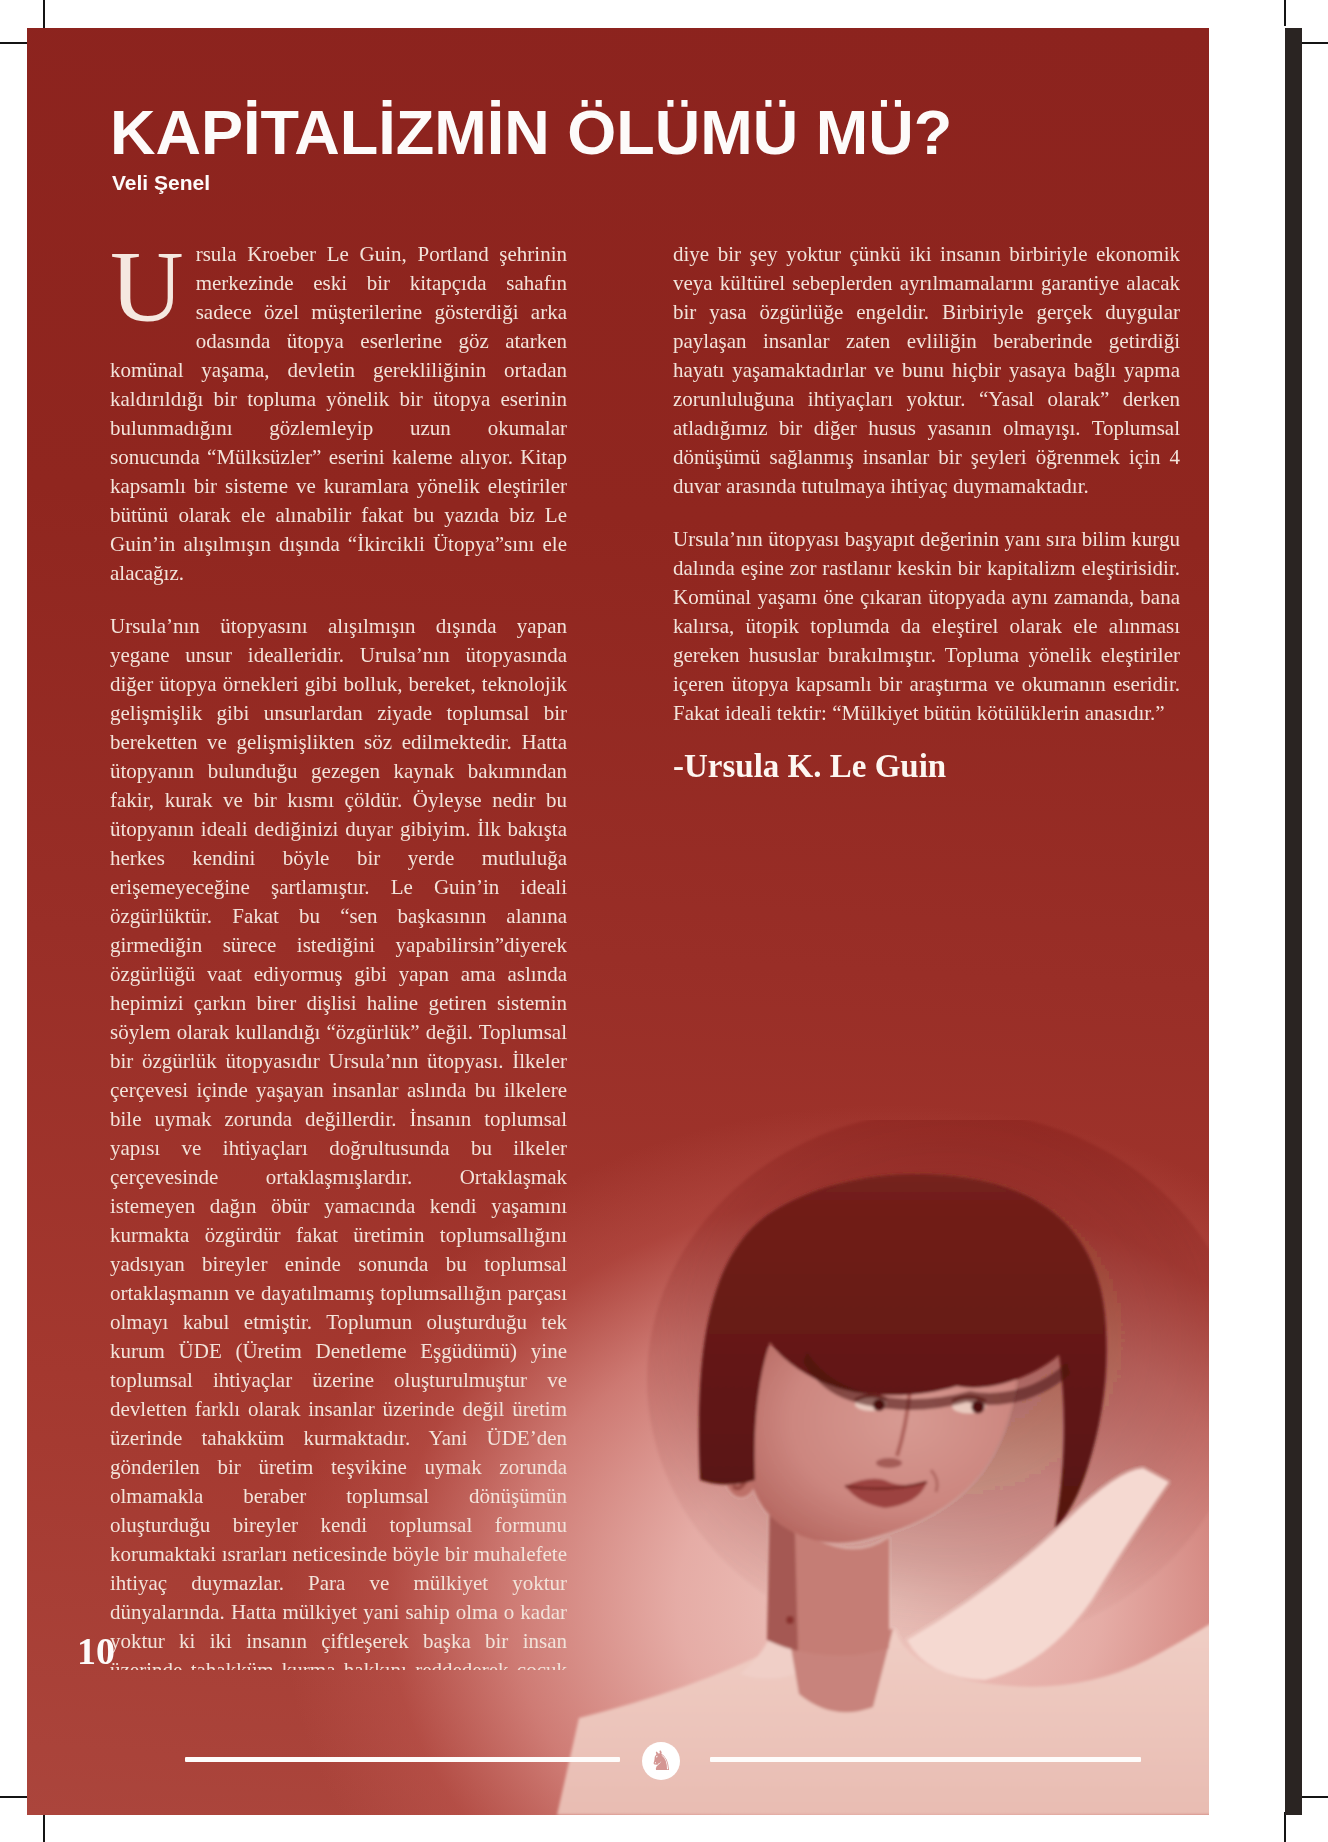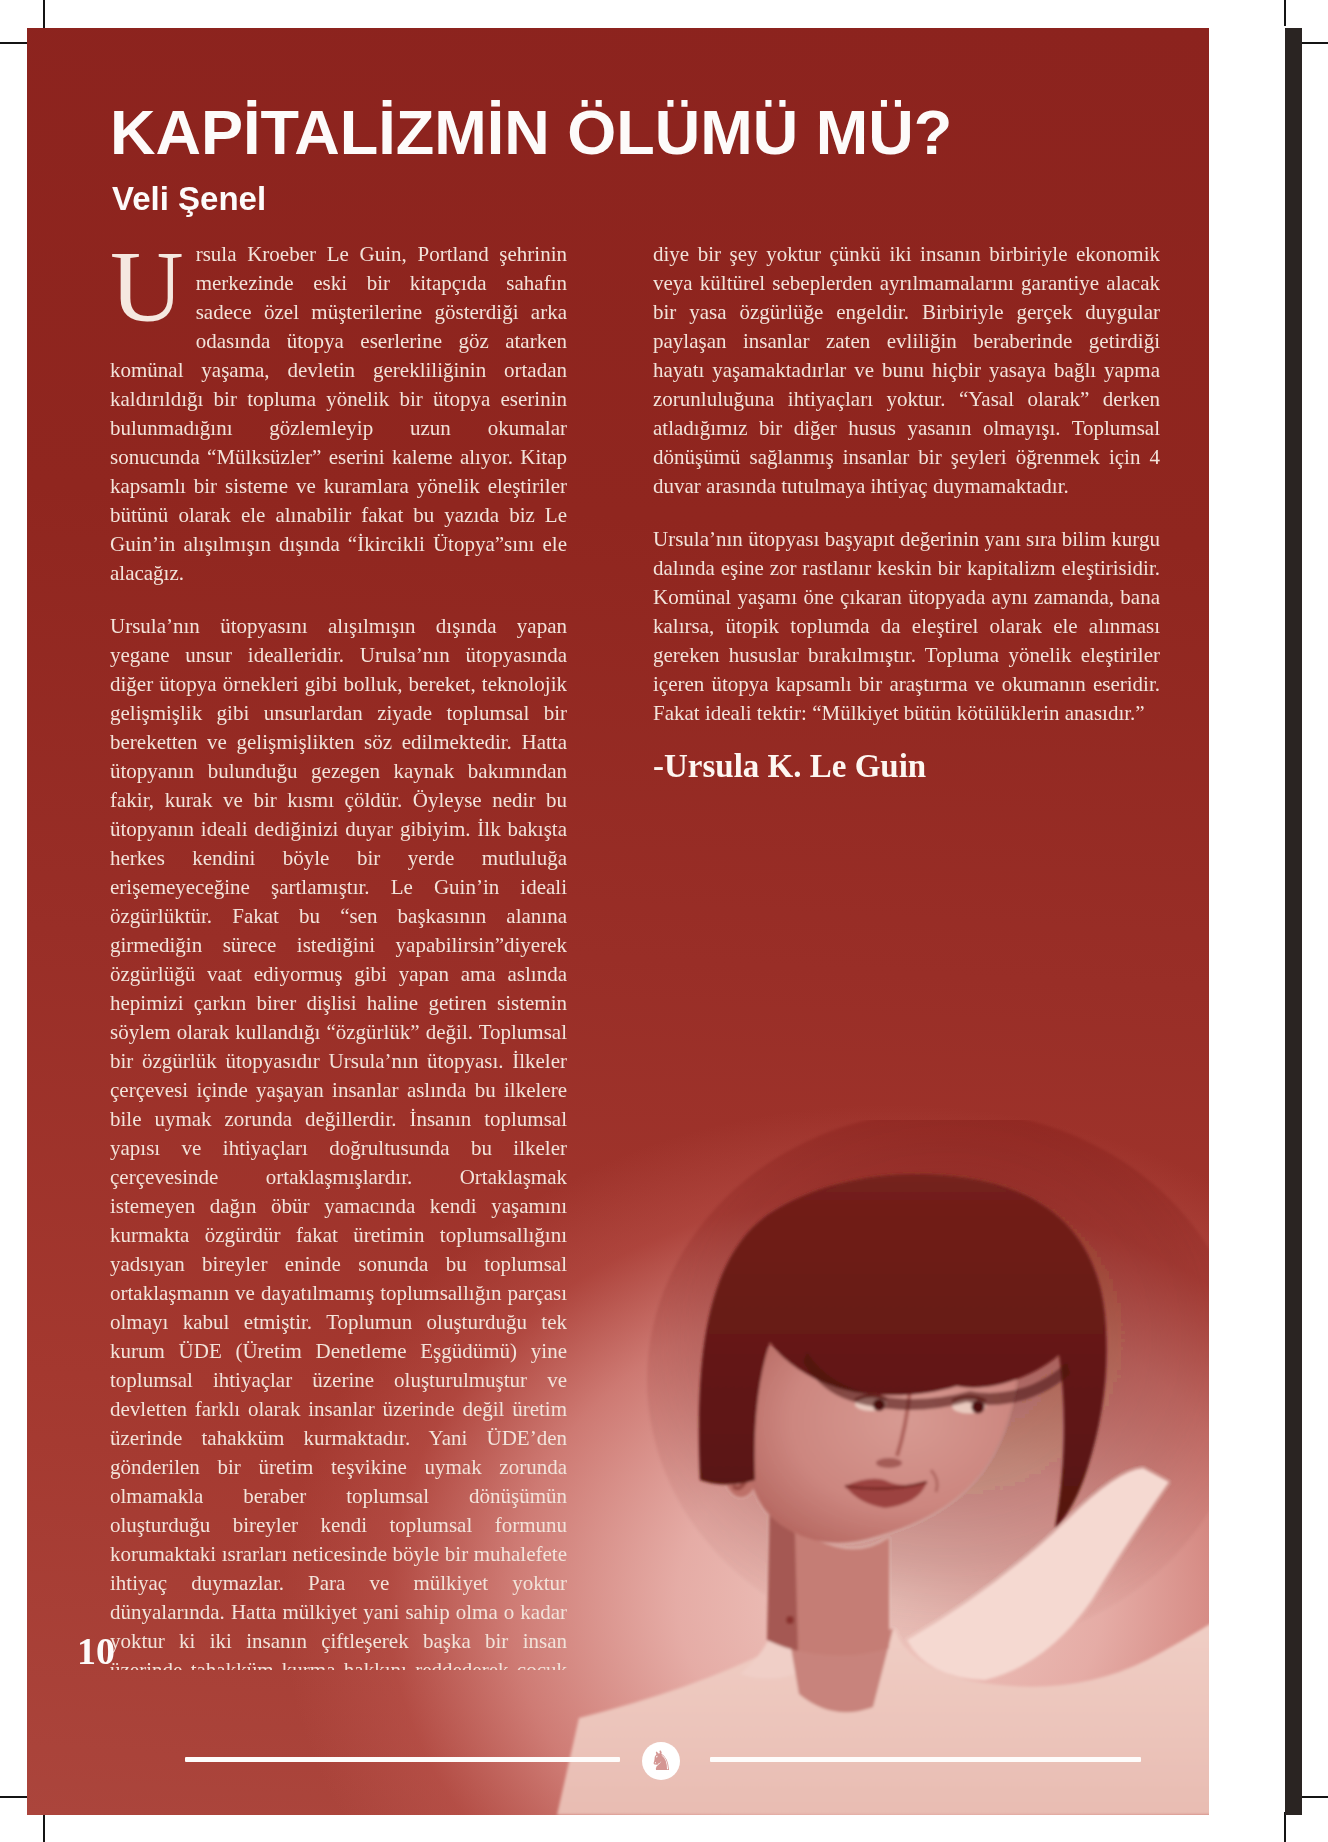--- a/index.html
+++ b/index.html
@@ -18,28 +18,28 @@
           rgba(243,208,200,0.96) 0%, rgba(236,184,178,0.9) 28%,
           rgba(221,146,140,0.72) 50%, rgba(198,97,90,0.35) 66%,
           rgba(160,50,45,0) 80%);}
   .gutter-band{position:absolute;left:1258px;top:0;width:17px;height:1787px;background:#2a2422;}
 
   
   .title-block{position:absolute;left:83px;top:70px;z-index:5;}
   .article-title{font-family:"Liberation Sans", sans-serif;font-weight:bold;
       font-size:63px;line-height:68px;letter-spacing:0px;color:#fdfbfa;margin:0;}
   .article-author{font-family:"Liberation Sans", sans-serif;font-weight:bold;
-      font-size:33px;line-height:30px;color:#fdfbfa;margin:18px 0 0 2px;}
+      font-size:21px;line-height:30px;color:#fdfbfa;margin:2px 0 0 2px;}
 
   
   .col{position:absolute;top:212px;z-index:5;color:#f2e3da;
        font-size:21px;line-height:29px;text-align:justify;}
   .col p{margin:0 0 24px 0;}
   .col-1{left:83px;width:457px;height:1430px;overflow:hidden;}
-  .col-2{left:626px;width:507px;}
+  .col-2{left:646px;width:507px;}
   .dropcap{float:left;font-size:102px;line-height:82px;padding:6px 12px 0 0;
        color:#f5e8e0;font-family:"Liberation Serif", serif;}
 
   
   .pull-quote{font-family:"Liberation Serif", serif;font-weight:bold;
       font-size:39px;line-height:62px;text-align:justify;color:#fdf6f1;margin:16px 0 0 0;}
   .quote-attribution{font-family:"Liberation Serif", serif;font-weight:bold;
       font-size:33px;color:#fdf6f1;margin:10px 0 0 0;}
 
   

